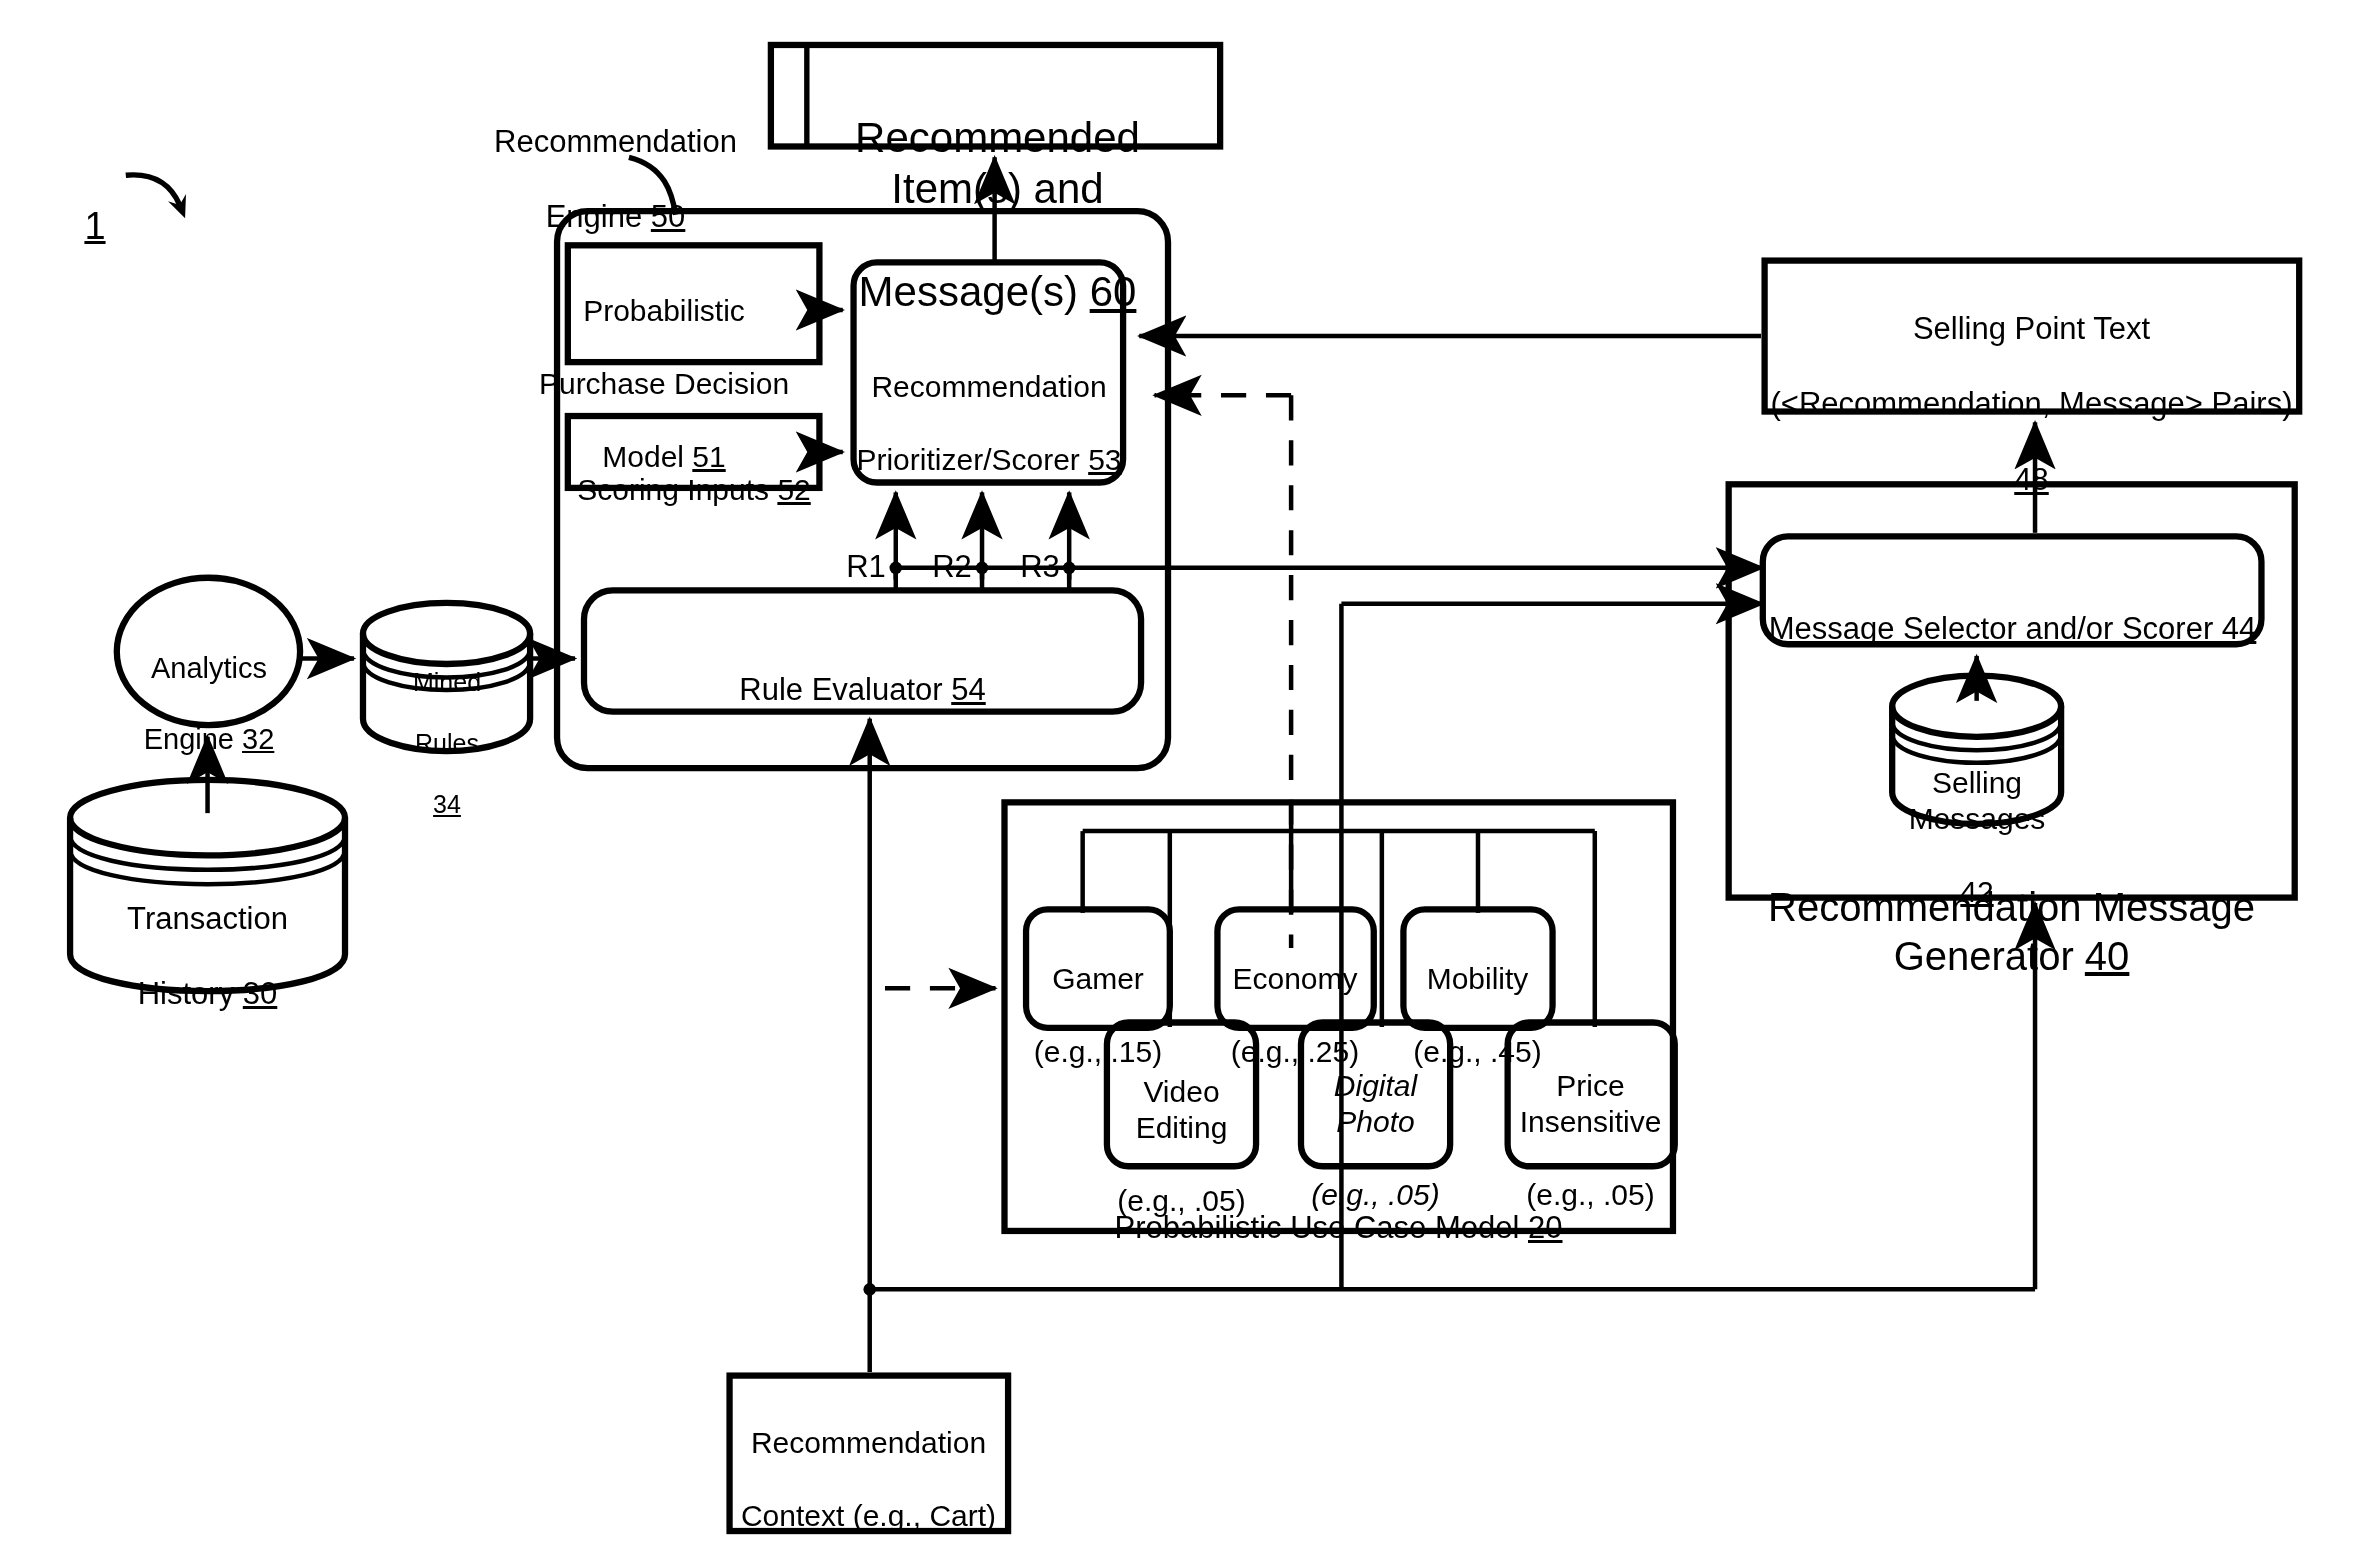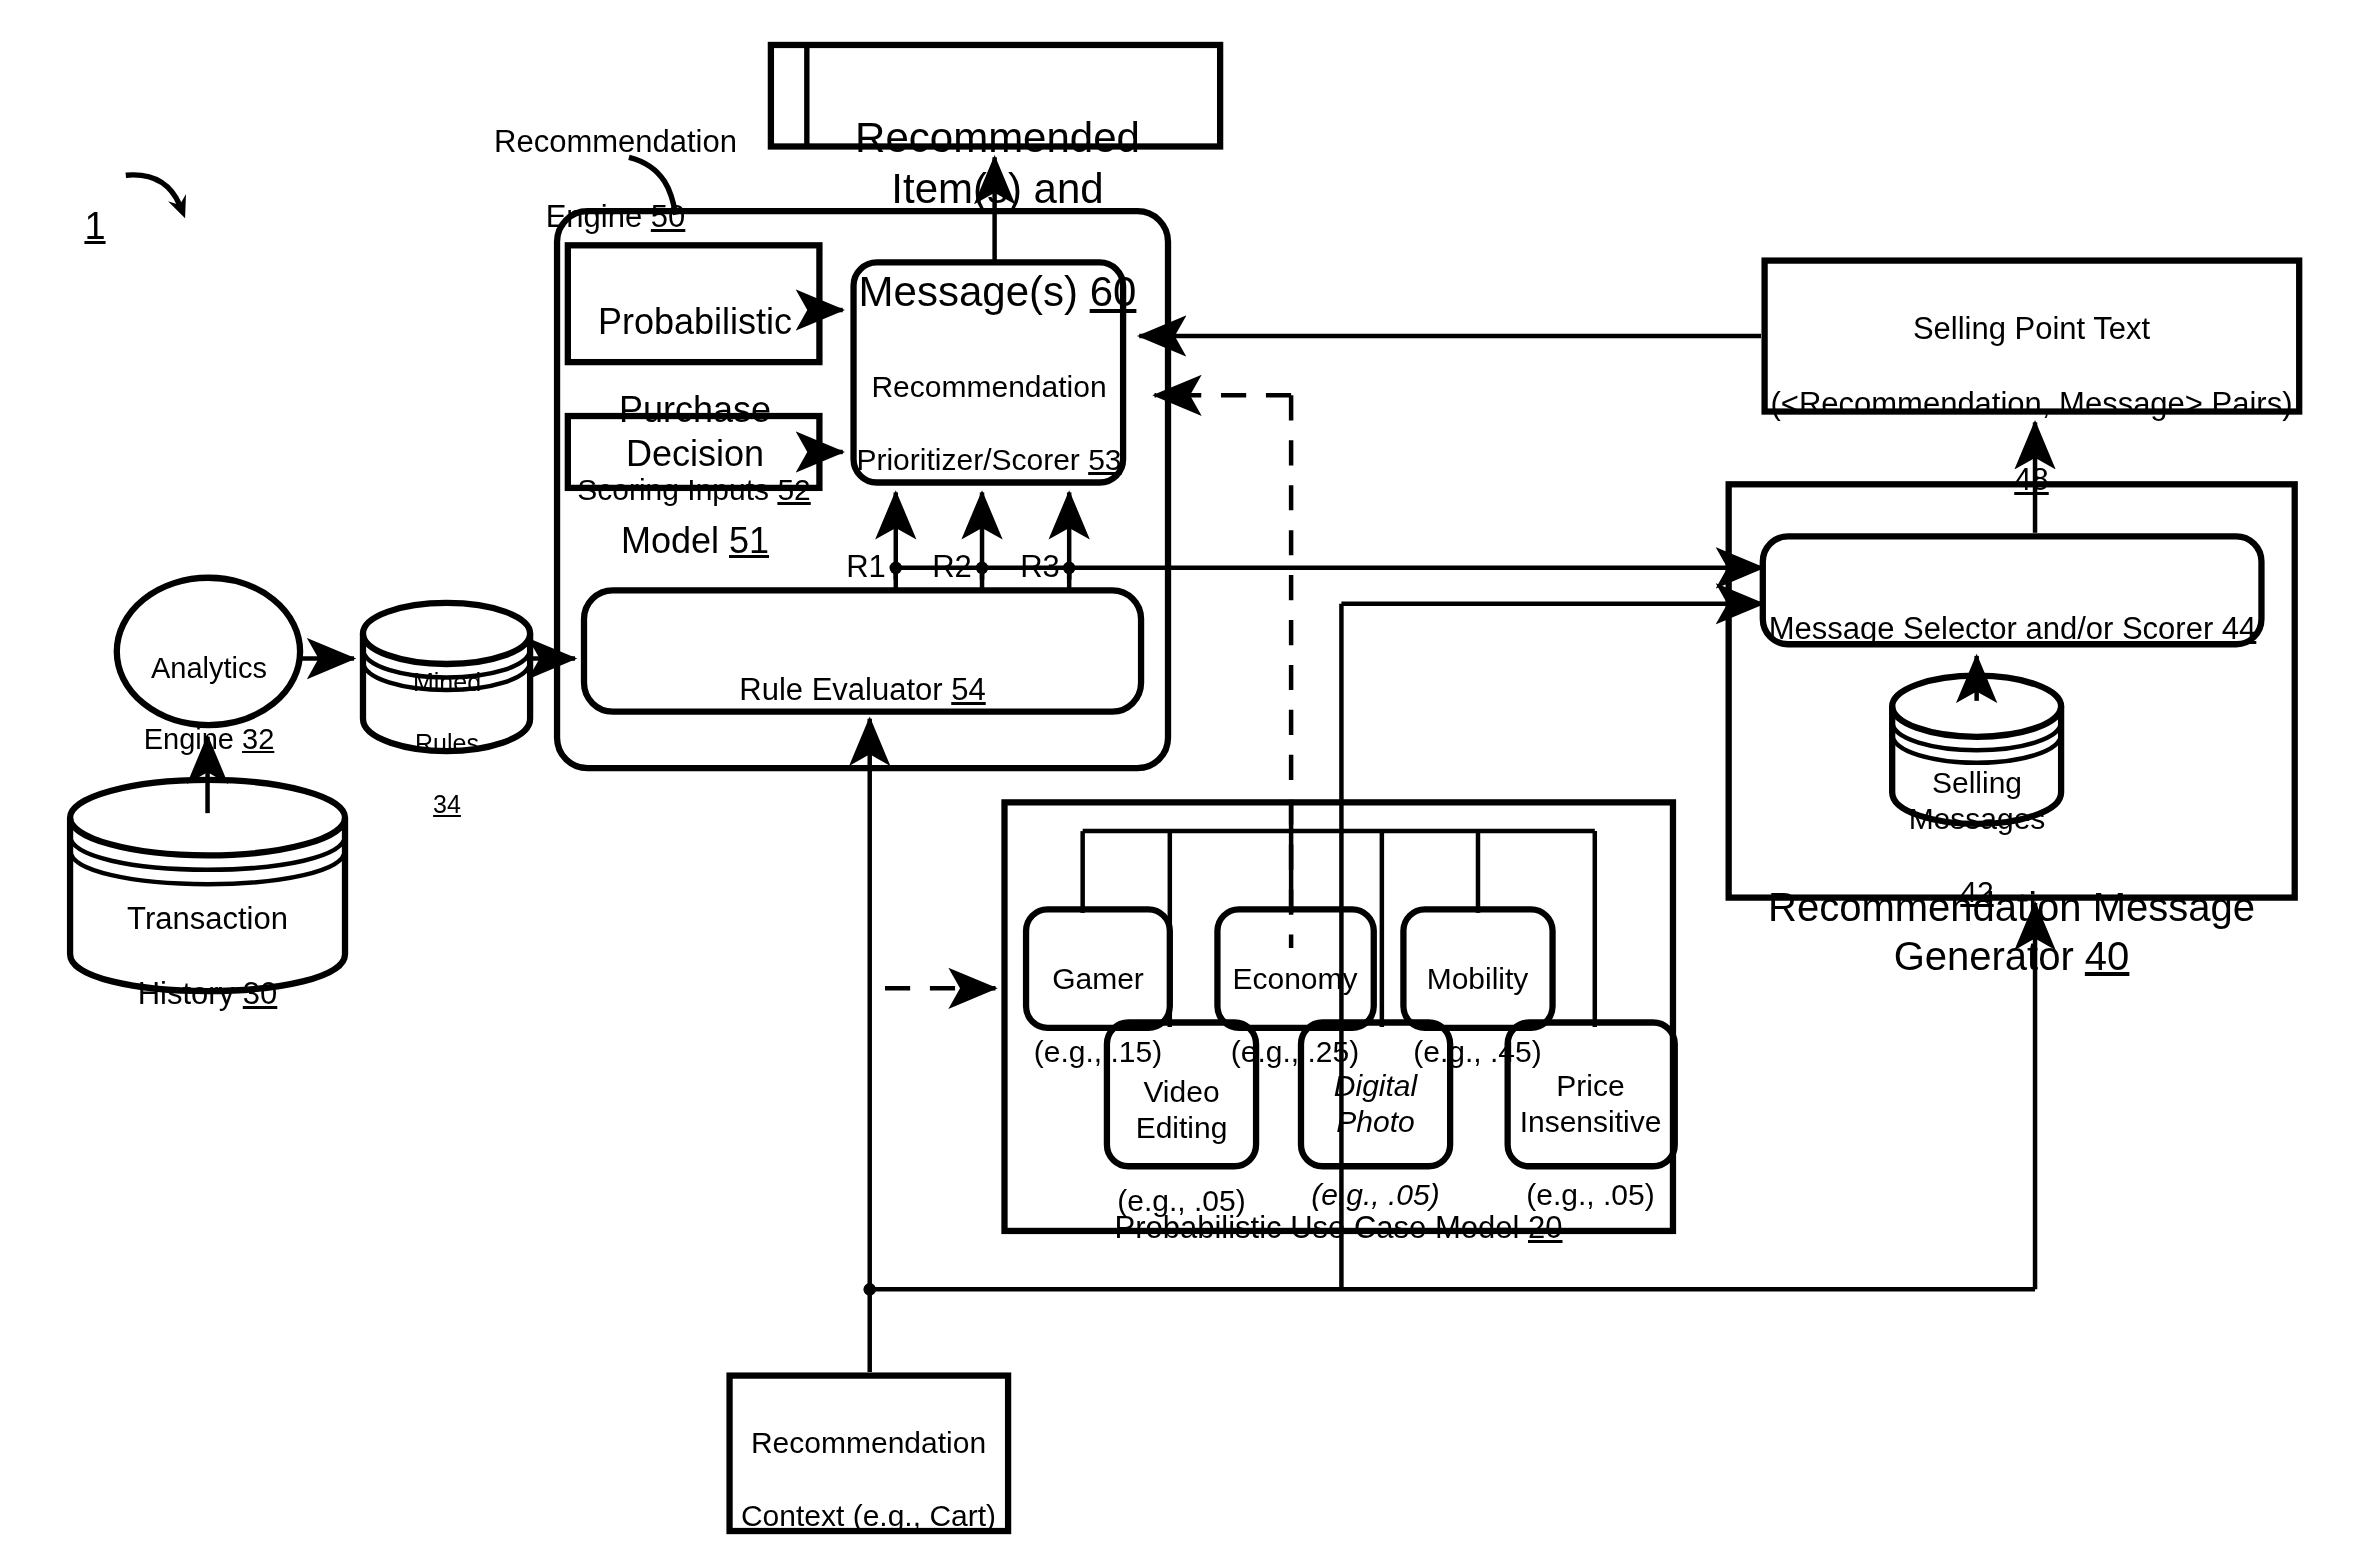--- a/index.html
+++ b/index.html
@@ -173,21 +173,21 @@
   <div class="lbl" style="left:809px; top:61px; width:377px; font-size:42px;">
     <span>Recommended Item(s) and</span><br>
     <span>Message(s) </span><span class="u">60</span>
   </div>
 
   <div class="lbl" style="left:472px; top:85px; width:287px; font-size:31px;">
     <span>Recommendation</span><br>
     <span>Engine </span><span class="u">50</span>
   </div>
 
-  <div class="lbl" style="left:569px; top:256px; width:252px; font-size:36px;">
+  <div class="lbl" style="left:538px; top:256px; width:252px; font-size:30px;">
     <span>Probabilistic</span><br>
     <span>Purchase Decision</span><br>
     <span>Model </span><span class="u">51</span>
   </div>
 
   <div class="lbl" style="left:568px; top:435px; width:252px; font-size:30px;">
     <span>Scoring Inputs </span><span class="u">52</span>
   </div>
 
   <div class="lbl" style="left:852px; top:332px; width:274px; font-size:30px;">

